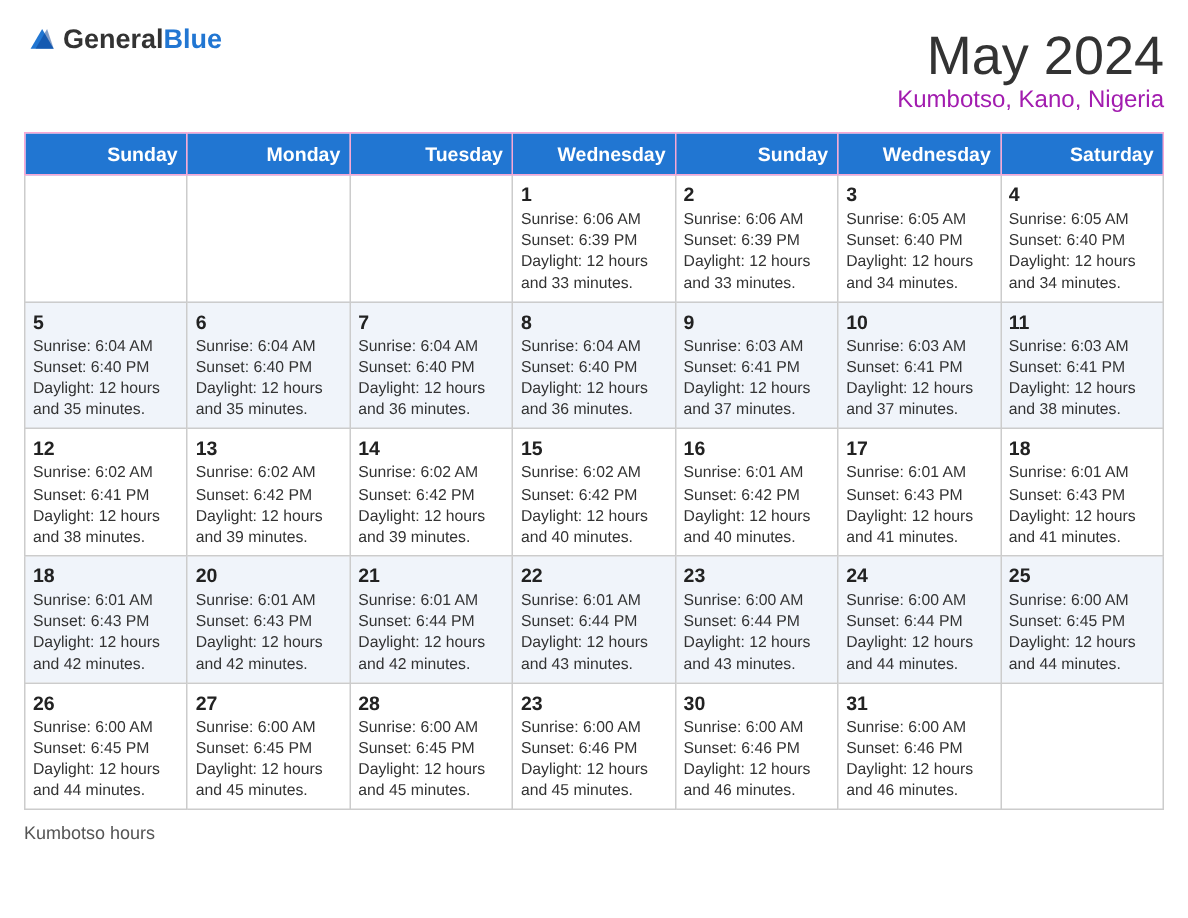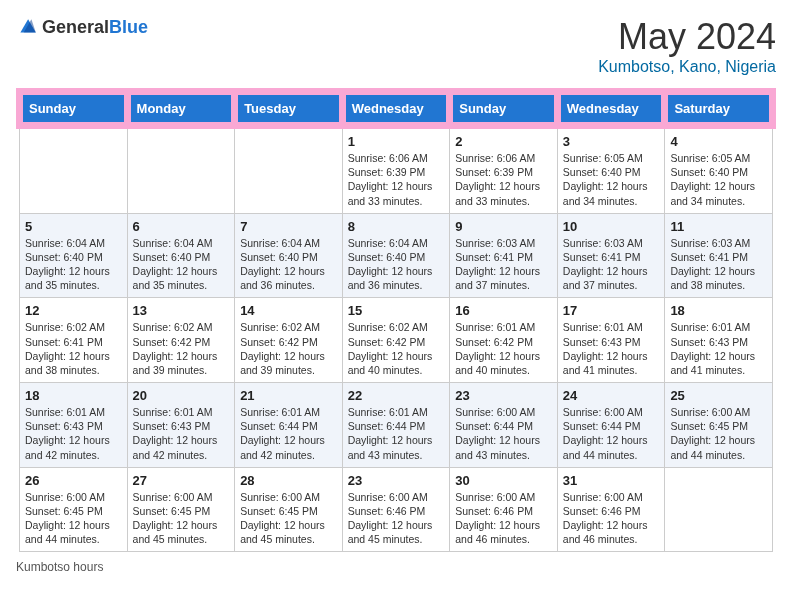--- a/index.html
+++ b/index.html
@@ -40,35 +40,35 @@
     .title-section {
       text-align: right;
     }
     .main-title {
       font-size: 36px;
       font-weight: normal;
       color: #333;
     }
     .subtitle {
       font-size: 16px;
-      color: #0369a1;
+      color: #a21caf;
     }
     table {
       width: 100%;
       border-collapse: collapse;
       font-size: 11px;
     }
     thead tr th {
       background-color: #2176d2;
       color: #fff;
-      text-align: left;
+      text-align: right;
       padding: 6px 6px;
       font-size: 13px;
       font-weight: bold;
-      border: 7px solid #f9a8d4;
+      border: 1px solid #f9a8d4;
     }
     tbody tr td {
       border: 1px solid #ccc;
       padding: 5px 5px;
       vertical-align: top;
       width: calc(100% / 7);
       height: 80px;
     }
     tbody tr:nth-child(even) td {
       background-color: #f0f4fa;

